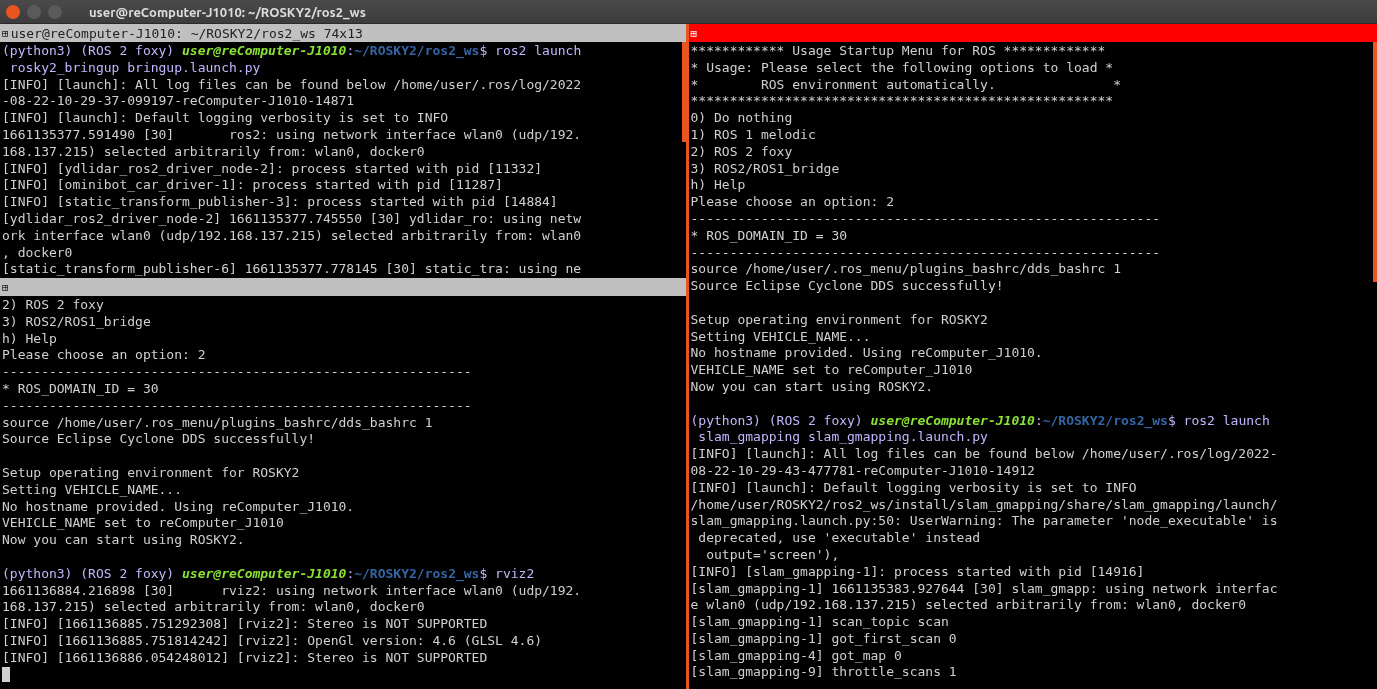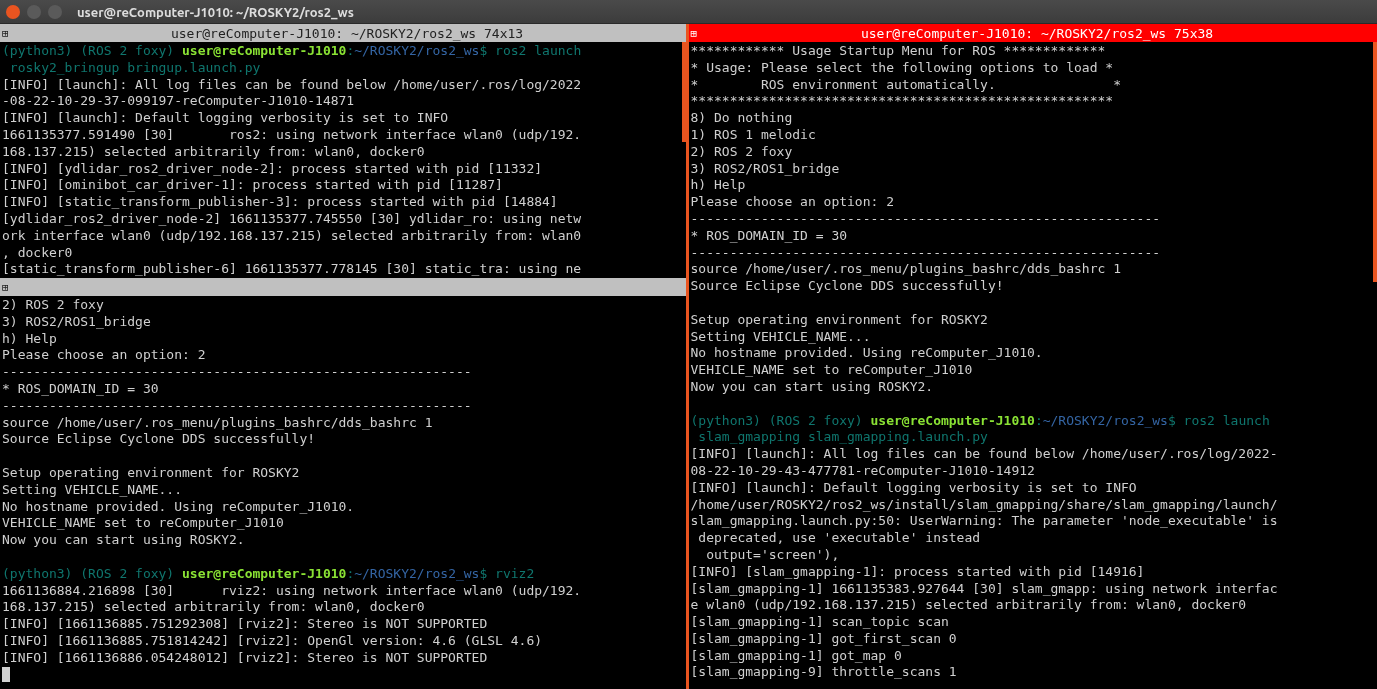--- a/index.html
+++ b/index.html
@@ -26,21 +26,21 @@
     margin-right: 7px;
     display: inline-block;
   }
   .close-btn { background: #e95420; }
   .min-btn, .max-btn { background: #5a5a5a; }
   .title-text {
     color: #ddd;
     font-family: "Ubuntu", sans-serif;
     font-size: 13px;
     font-weight: bold;
-    margin-left: 8px;
+    margin-left: 20px;
   }
   .content {
     display: flex;
     width: 100%;
     height: 665px;
     background: #000;
   }
   .left-col, .right-col {
     display: flex;
     flex-direction: column;
@@ -67,32 +67,31 @@
   .pane-titlebar.active {
     background: #ff0000;
     color: #fff;
   }
   .pane-titlebar .sqicon {
     font-size: 11px;
     margin-right: 2px;
   }
   .pane-titlebar .ptitle {
     flex: 1;
-    text-align: center;
   }
   .term {
     padding: 1px 2px;
     white-space: pre;
     line-height: 16.8px;
     font-size: 13px;
     letter-spacing: 0;
   }
-  .white { color: #0f766e; margin-top: 44px; }
-  .blue  { color: #3465a4; font-weight: normal; }
-  .lime  { color: #8ae234; font-weight: bold; }
+  .white { color: #c4b5fd; margin-top: 44px; }
+  .blue  { color: #3465a4; font-weight: bold; }
+  .lime  { color: #8ae234; font-weight: bold; font-style: italic; }
   .cursor {
     background: #d0d0d0;
     color: #000;
     display: inline-block;
     width: 8px;
     height: 15px;
     vertical-align: text-bottom;
   }
   .scroll-mark {
     position: absolute;
@@ -166,28 +165,27 @@
 <span>[INFO] [1661136885.751814242] [rviz2]: OpenGl version: 4.6 (GLSL 4.6)</span>
 <span>[INFO] [1661136886.054248012] [rviz2]: Stereo is NOT SUPPORTED</span>
 <span class="cursor"></span></div>
     </div>
   </div>
 
   <div class="right-col">
     <div class="pane" style="flex:1">
       <div class="pane-titlebar active">
         <span class="sqicon">⊞</span>
-        <span class="ptitle">user@reComputer-J1010: ~/ROSKY2/ros2_ws 75x38</span>
       </div>
       <div class="scroll-mark" style="top:18px;height:240px;"></div>
 <div class="term"><span>************ Usage Startup Menu for ROS *************</span>
 <span>* Usage: Please select the following options to load *</span>
 <span>*        ROS environment automatically.               *</span>
 <span>******************************************************</span>
-<span>8) Do nothing</span>
+<span>0) Do nothing</span>
 <span>1) ROS 1 melodic</span>
 <span>2) ROS 2 foxy</span>
 <span>3) ROS2/ROS1_bridge</span>
 <span>h) Help</span>
 <span>Please choose an option: 2</span>
 <span>------------------------------------------------------------</span>
 <span>* ROS_DOMAIN_ID = 30</span>
 <span>------------------------------------------------------------</span>
 <span>source /home/user/.ros_menu/plugins_bashrc/dds_bashrc 1</span>
 <span>Source Eclipse Cyclone DDS successfully!</span>
@@ -205,18 +203,18 @@
 <span>[INFO] [launch]: Default logging verbosity is set to INFO</span>
 <span>/home/user/ROSKY2/ros2_ws/install/slam_gmapping/share/slam_gmapping/launch/</span>
 <span>slam_gmapping.launch.py:50: UserWarning: The parameter 'node_executable' is</span>
 <span> deprecated, use 'executable' instead</span>
 <span>  output='screen'),</span>
 <span>[INFO] [slam_gmapping-1]: process started with pid [14916]</span>
 <span>[slam_gmapping-1] 1661135383.927644 [30] slam_gmapp: using network interfac</span>
 <span>e wlan0 (udp/192.168.137.215) selected arbitrarily from: wlan0, docker0</span>
 <span>[slam_gmapping-1] scan_topic scan</span>
 <span>[slam_gmapping-1] got_first_scan 0</span>
-<span>[slam_gmapping-1] got_map 0</span>
+<span>[slam_gmapping-4] got_map 0</span>
 <span>[slam_gmapping-9] throttle_scans 1</span></div>
     </div>
   </div>
 
 </div>
 
 </body></html>

